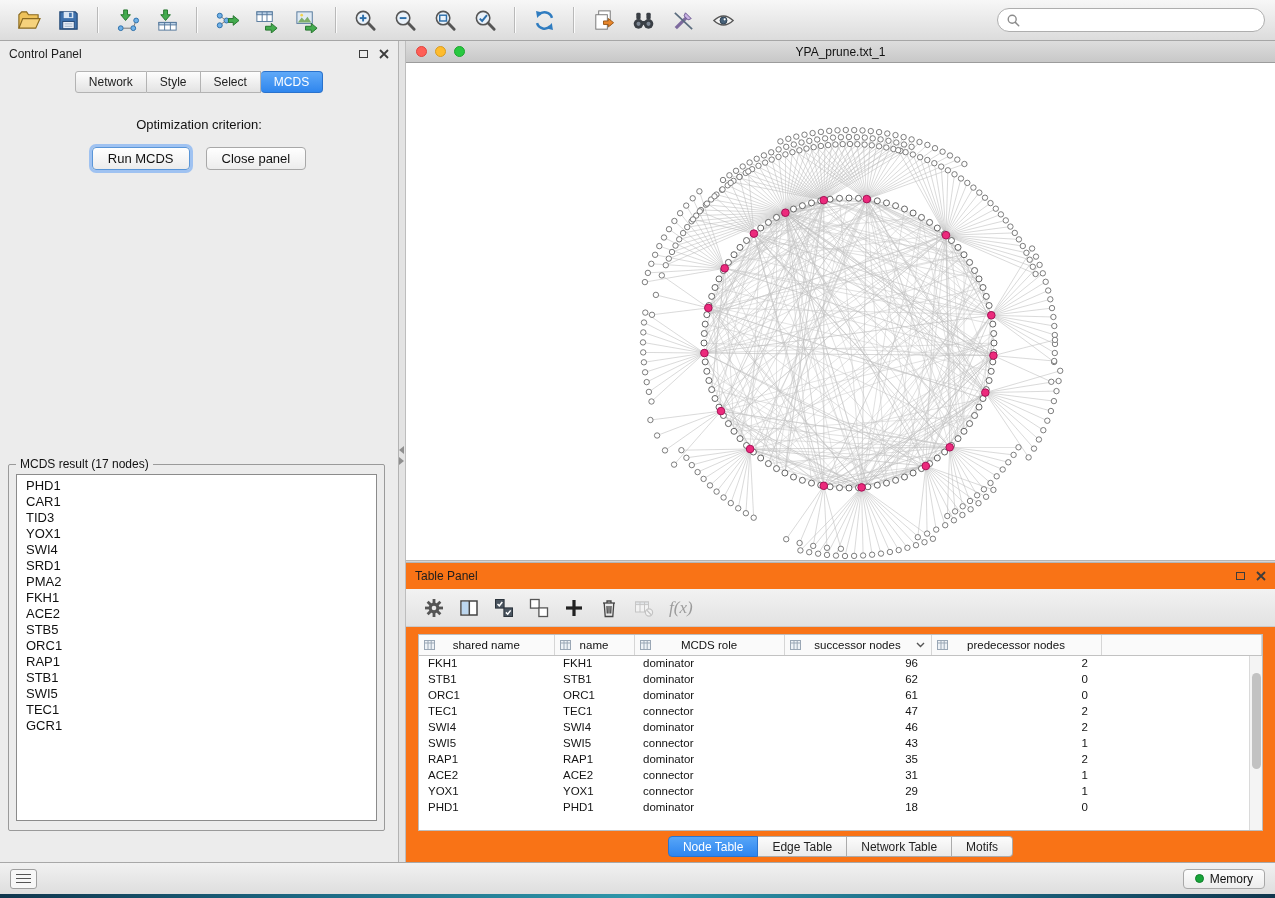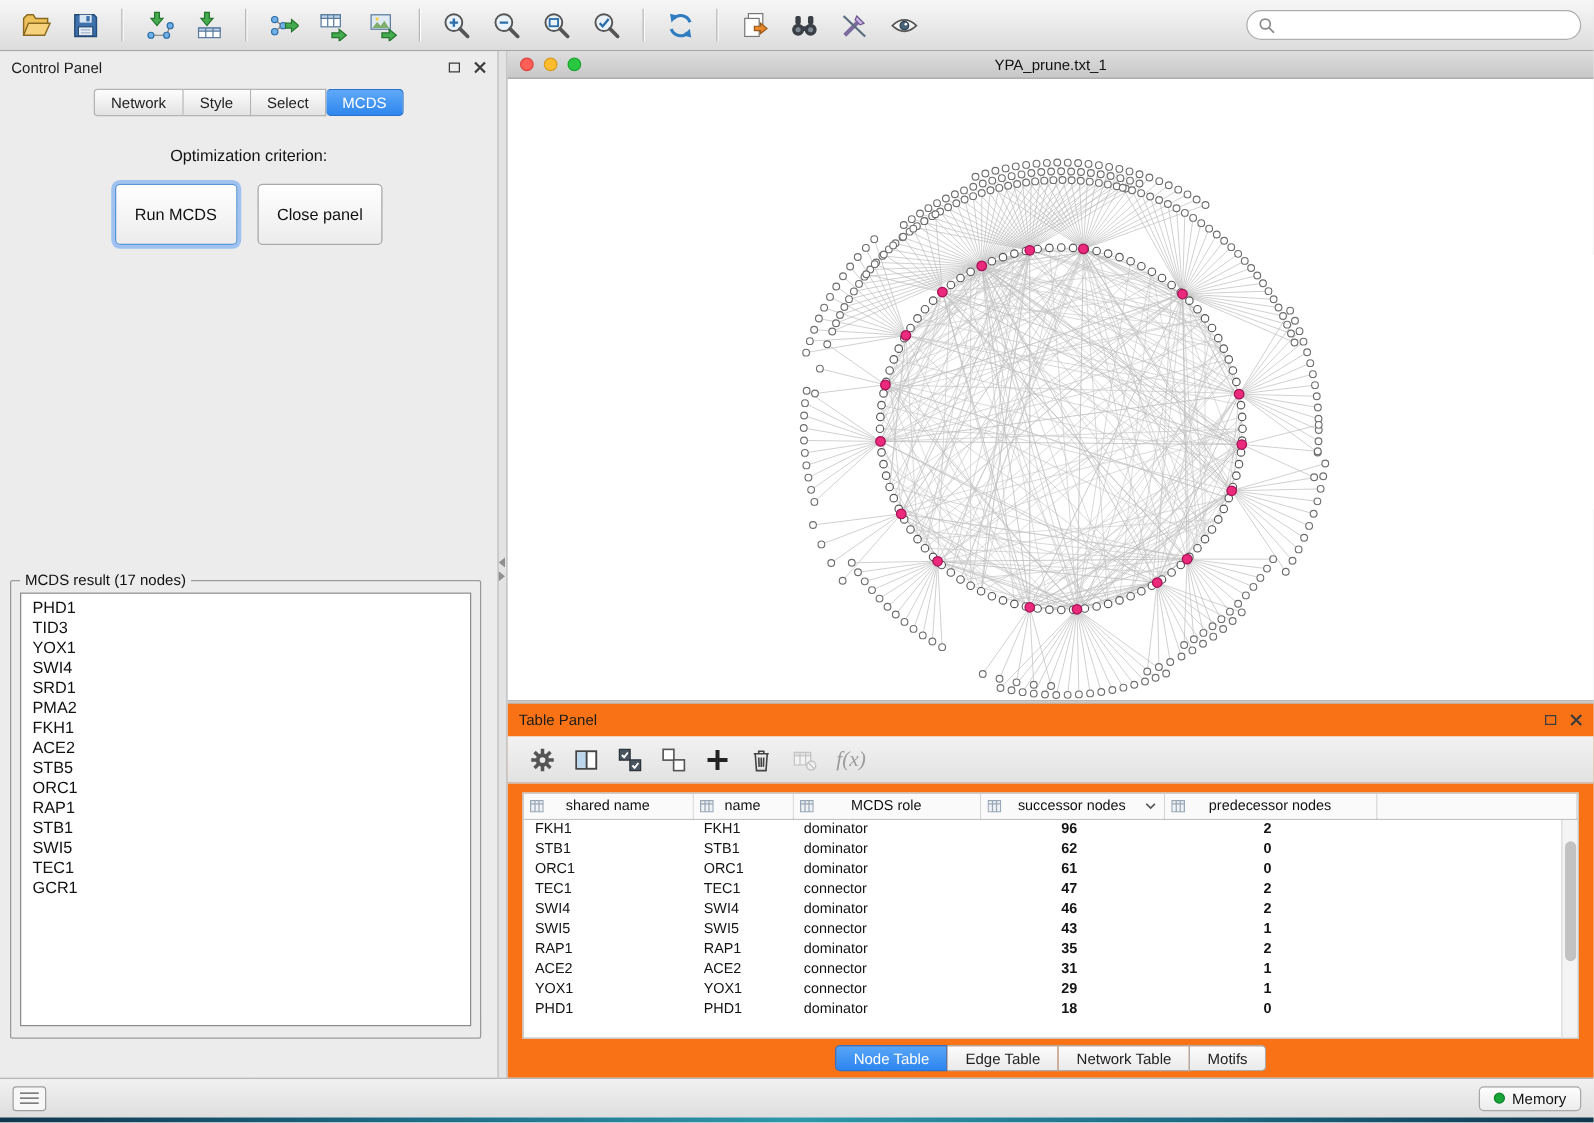--- a/index.html
+++ b/index.html
@@ -41,21 +41,21 @@
   .combo { margin:9px auto 0; width:312px; height:23px; background:#fff; border:1px solid #9f9f9f;
     border-radius:3px; display:flex; align-items:center; overflow:hidden; }
   .combo-text { flex:1; font-size:12.5px; padding:0 9px; white-space:nowrap; }
   .combo-stepper { width:19px; height:100%; background:linear-gradient(#8fc2f6,#3c89e6);
     display:flex; flex-direction:column; align-items:center; justify-content:center; gap:2px;
     border-left:1px solid #8fb2d8; }
   .arr-up { width:0; height:0; border-left:3.5px solid transparent; border-right:3.5px solid transparent; border-bottom:4px solid #fff; }
   .arr-dn { width:0; height:0; border-left:3.5px solid transparent; border-right:3.5px solid transparent; border-top:4px solid #fff; }
 
   .btn-row { display:flex; justify-content:center; gap:16px; margin-top:15px; }
-  .cy-btn { font-size:13px; padding:16px 15px; background:linear-gradient(#ffffff,#ececec);
+  .cy-btn { font-size:13px; padding:3px 15px; background:linear-gradient(#ffffff,#ececec);
     border:1px solid #a8a8a8; border-radius:4px; color:#111; font-family:inherit; }
   .cy-btn.focused { box-shadow:0 0 0 3px rgba(96,160,245,.55); border-color:#5a96d8; }
 
   .result-fieldset { position:absolute; top:416px; left:8px; width:377px; height:374px;
     border:1px solid #9a9a9a; border-radius:2px; margin:0; padding:3px 7px 9px; background:#ececec; }
   .result-fieldset legend { font-size:12px; padding:0 4px; color:#111; }
   .mcds-list { width:100%; height:100%; background:#fff; border:1px solid #8b8b8b; overflow:auto; padding:3px 0; }
   .mcds-item { font-size:13px; padding:0 9px; height:16px; line-height:16px; }
 
   
@@ -88,21 +88,21 @@
   .fx { font-family:"Liberation Serif", serif; font-style:italic; font-size:17px; color:#9b9b9b; }
 
   .table-wrap { flex:1; margin:7px 12px 0; background:#fff; border:1px solid #bdbdbd; position:relative; overflow:hidden; }
   table { border-collapse:collapse; width:100%; table-layout:fixed; }
   thead th { font-size:11.5px; font-weight:normal; background:#fafafa; border-right:1px solid #d6d6d6;
     border-bottom:1px solid #c2c2c2; height:20px; position:relative; text-align:center; padding:0 14px; }
   thead th .sort-ico { position:absolute; left:5px; top:5px; }
   thead th .caret { position:absolute; right:6px; top:7px; }
   thead th.filler { padding:0; }
   tbody td { font-size:11.5px; height:16px; padding:0 9px; white-space:nowrap; overflow:hidden; color:#141414; }
-  tbody td.num { text-align:center; padding-right:13px;font-weight:bold; }
+  tbody td.num { text-align:right; padding-right:13px; }
   .vscroll { position:absolute; right:0; top:21px; bottom:0; width:13px; background:#f4f4f4; border-left:1px solid #dadada; }
   .vthumb { position:absolute; left:2px; width:9px; border-radius:5px; background:#c2c2c2; top:10%; height:55%; }
 
   .tp-tabs { height:31px; display:flex; justify-content:center; align-items:center; flex:0 0 auto; }
   .tp-tab { font-size:12px; padding:2.5px 14px; border:1px solid #ababab; border-left:none;
     background:linear-gradient(#fcfcfc,#eaeaea); color:#222; }
   .tp-tab:first-child { border-left:1px solid #ababab; border-radius:4px 0 0 4px; }
   .tp-tab:last-child { border-radius:0 4px 4px 0; }
   .tp-tab.active { background:linear-gradient(#57a6f8,#2e85ef); color:#fff; border-color:#2a74d0; }
 
@@ -289,20 +289,21 @@
       </div>
     <div class="opt-label">Optimization criterion:</div>
     <div class="btn-row">
       <button class="cy-btn focused">Run MCDS</button>
       <button class="cy-btn">Close panel</button>
     </div>
     <fieldset class="result-fieldset">
       <legend>MCDS result (17 nodes)</legend>
       <div class="mcds-list" id="mcds-list">
           <div class="mcds-item">PHD1</div>
+          <div class="mcds-item">CAR1</div>
           <div class="mcds-item">TID3</div>
           <div class="mcds-item">YOX1</div>
           <div class="mcds-item">SWI4</div>
           <div class="mcds-item">SRD1</div>
           <div class="mcds-item">PMA2</div>
           <div class="mcds-item">FKH1</div>
           <div class="mcds-item">ACE2</div>
           <div class="mcds-item">STB5</div>
           <div class="mcds-item">ORC1</div>
           <div class="mcds-item">RAP1</div>

